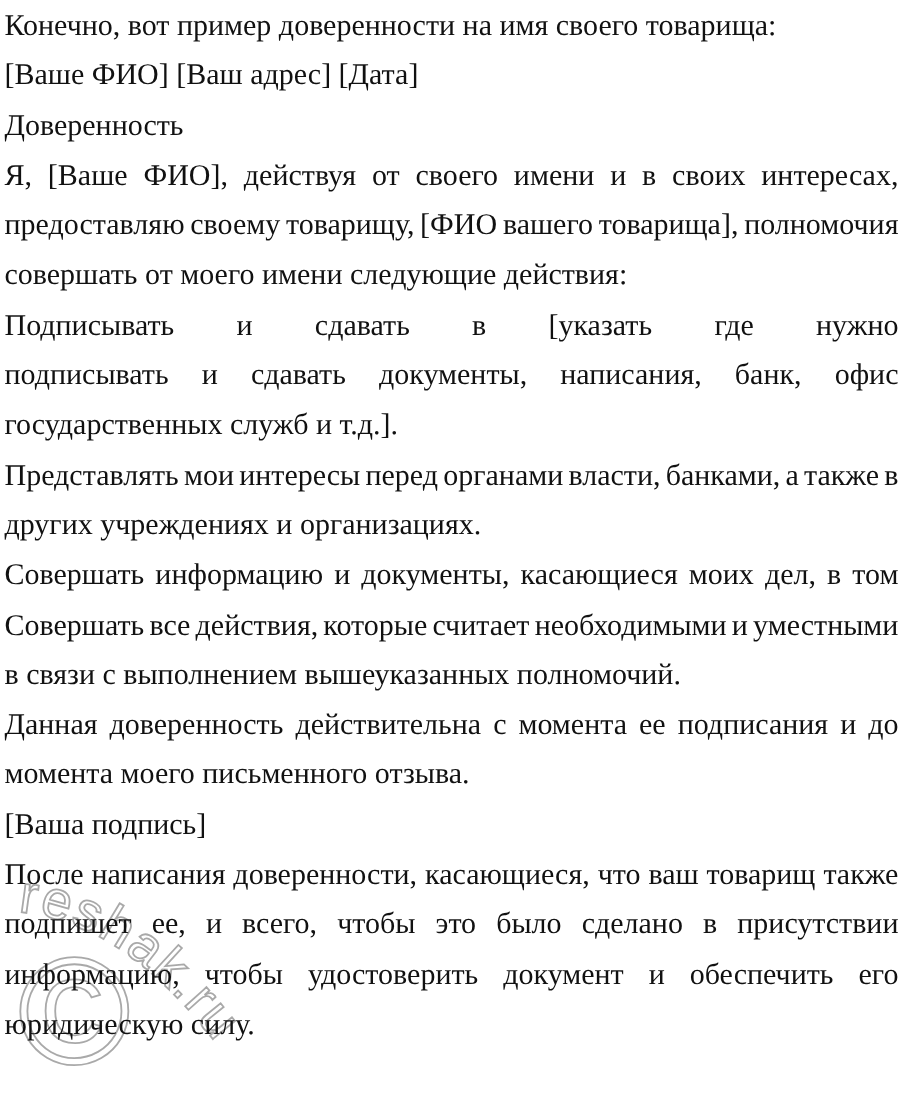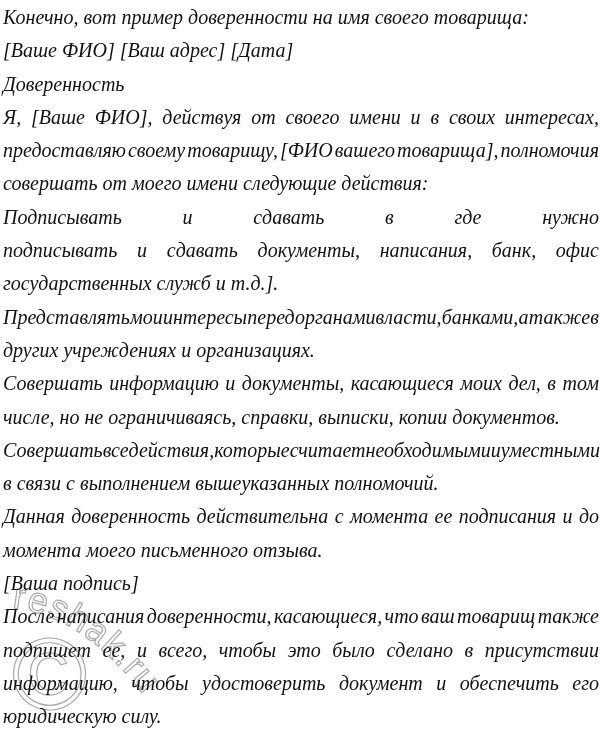--- a/index.html
+++ b/index.html
@@ -32,21 +32,20 @@
     position: absolute; left: 3px; top: 1px; right: 3px;
     z-index: 1;
     color: var(--text, #111111);
     font-size: 20px;
   }
   .line {
     height: 33.3px;
     line-height: 33.3px;
     white-space: nowrap;
     overflow: visible;
-    font-style: italic;
   }
   .line.justify {
     display: flex;
     flex-wrap: nowrap;
     justify-content: space-between;
     white-space: nowrap;
   }
 </style>
 </head>
 <body style="--background: #ffffff; --text: #111111; --watermark: #9b9b9b;">
@@ -88,20 +87,21 @@
         <span>вашего</span>
         <span>товарища],</span>
         <span>полномочия</span>
       </div>
       <div class="line">совершать от моего имени следующие действия:</div>
       <div class="line justify">
         <span>Подписывать</span>
         <span>и</span>
         <span>сдавать</span>
         <span>в</span>
+        <span>[указать</span>
         <span>где</span>
         <span>нужно</span>
       </div>
       <div class="line justify">
         <span>подписывать</span>
         <span>и</span>
         <span>сдавать</span>
         <span>документы,</span>
         <span>написания,</span>
         <span>банк,</span>
@@ -125,21 +125,20 @@
         <span>Совершать</span>
         <span>информацию</span>
         <span>и</span>
         <span>документы,</span>
         <span>касающиеся</span>
         <span>моих</span>
         <span>дел,</span>
         <span>в</span>
         <span>том</span>
       </div>
-      <div class="line">числе, но не ограничиваясь, справки, выписки, копии документов.</div>
       <div class="line justify">
         <span>Совершать</span>
         <span>все</span>
         <span>действия,</span>
         <span>которые</span>
         <span>считает</span>
         <span>необходимыми</span>
         <span>и</span>
         <span>уместными</span>
       </div>

